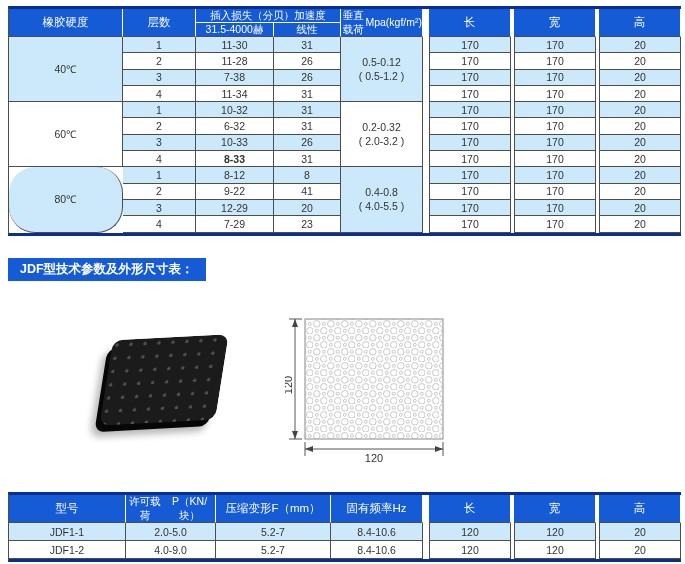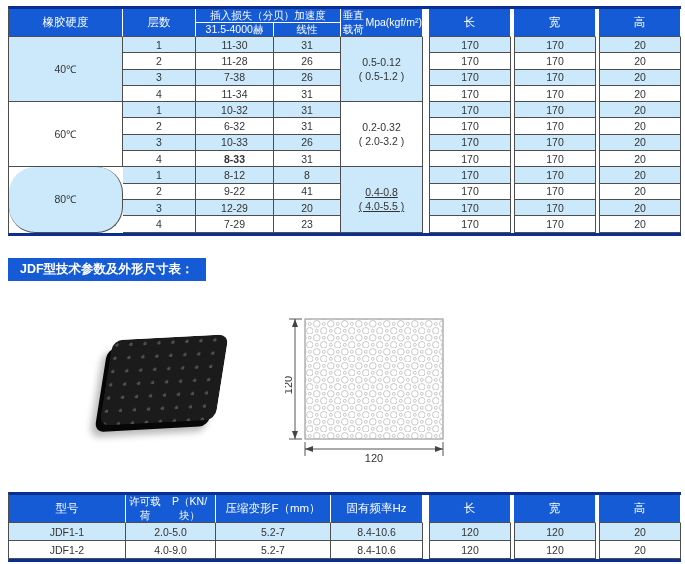--- a/index.html
+++ b/index.html
@@ -113,21 +113,21 @@
     <div class="c rb b" style="grid-area: 9 / 7;">170</div>
     <div class="c rb b" style="grid-area: 9 / 9;">170</div>
     <div class="c rb b" style="grid-area: 9 / 11;">20</div>
     <div class="c w" style="grid-area: 10 / 2;">4</div>
     <div class="c w" style="grid-area: 10 / 3; font-weight: bold;">8-33</div>
     <div class="c w" style="grid-area: 10 / 4;">31</div>
     <div class="c rb w" style="grid-area: 10 / 7;">170</div>
     <div class="c rb w" style="grid-area: 10 / 9;">170</div>
     <div class="c rb w" style="grid-area: 10 / 11;">20</div>
     <div class="c b" style="grid-area: 11 / 1 / span 4; border-radius: 26px;">80℃</div>
-    <div class="c two b" style="grid-area: 11 / 5 / span 4; text-decoration: underline;">
+    <div class="c two b" style="grid-area: 11 / 5 / span 4;">
       <div>0.4-0.8</div>
       <div>( 4.0-5.5 )</div>
     </div>
     <div class="c b" style="grid-area: 11 / 2;">1</div>
     <div class="c b" style="grid-area: 11 / 3;">8-12</div>
     <div class="c b" style="grid-area: 11 / 4;">8</div>
     <div class="c rb b" style="grid-area: 11 / 7;">170</div>
     <div class="c rb b" style="grid-area: 11 / 9;">170</div>
     <div class="c rb b" style="grid-area: 11 / 11;">20</div>
     <div class="c w" style="grid-area: 12 / 2;">2</div>

